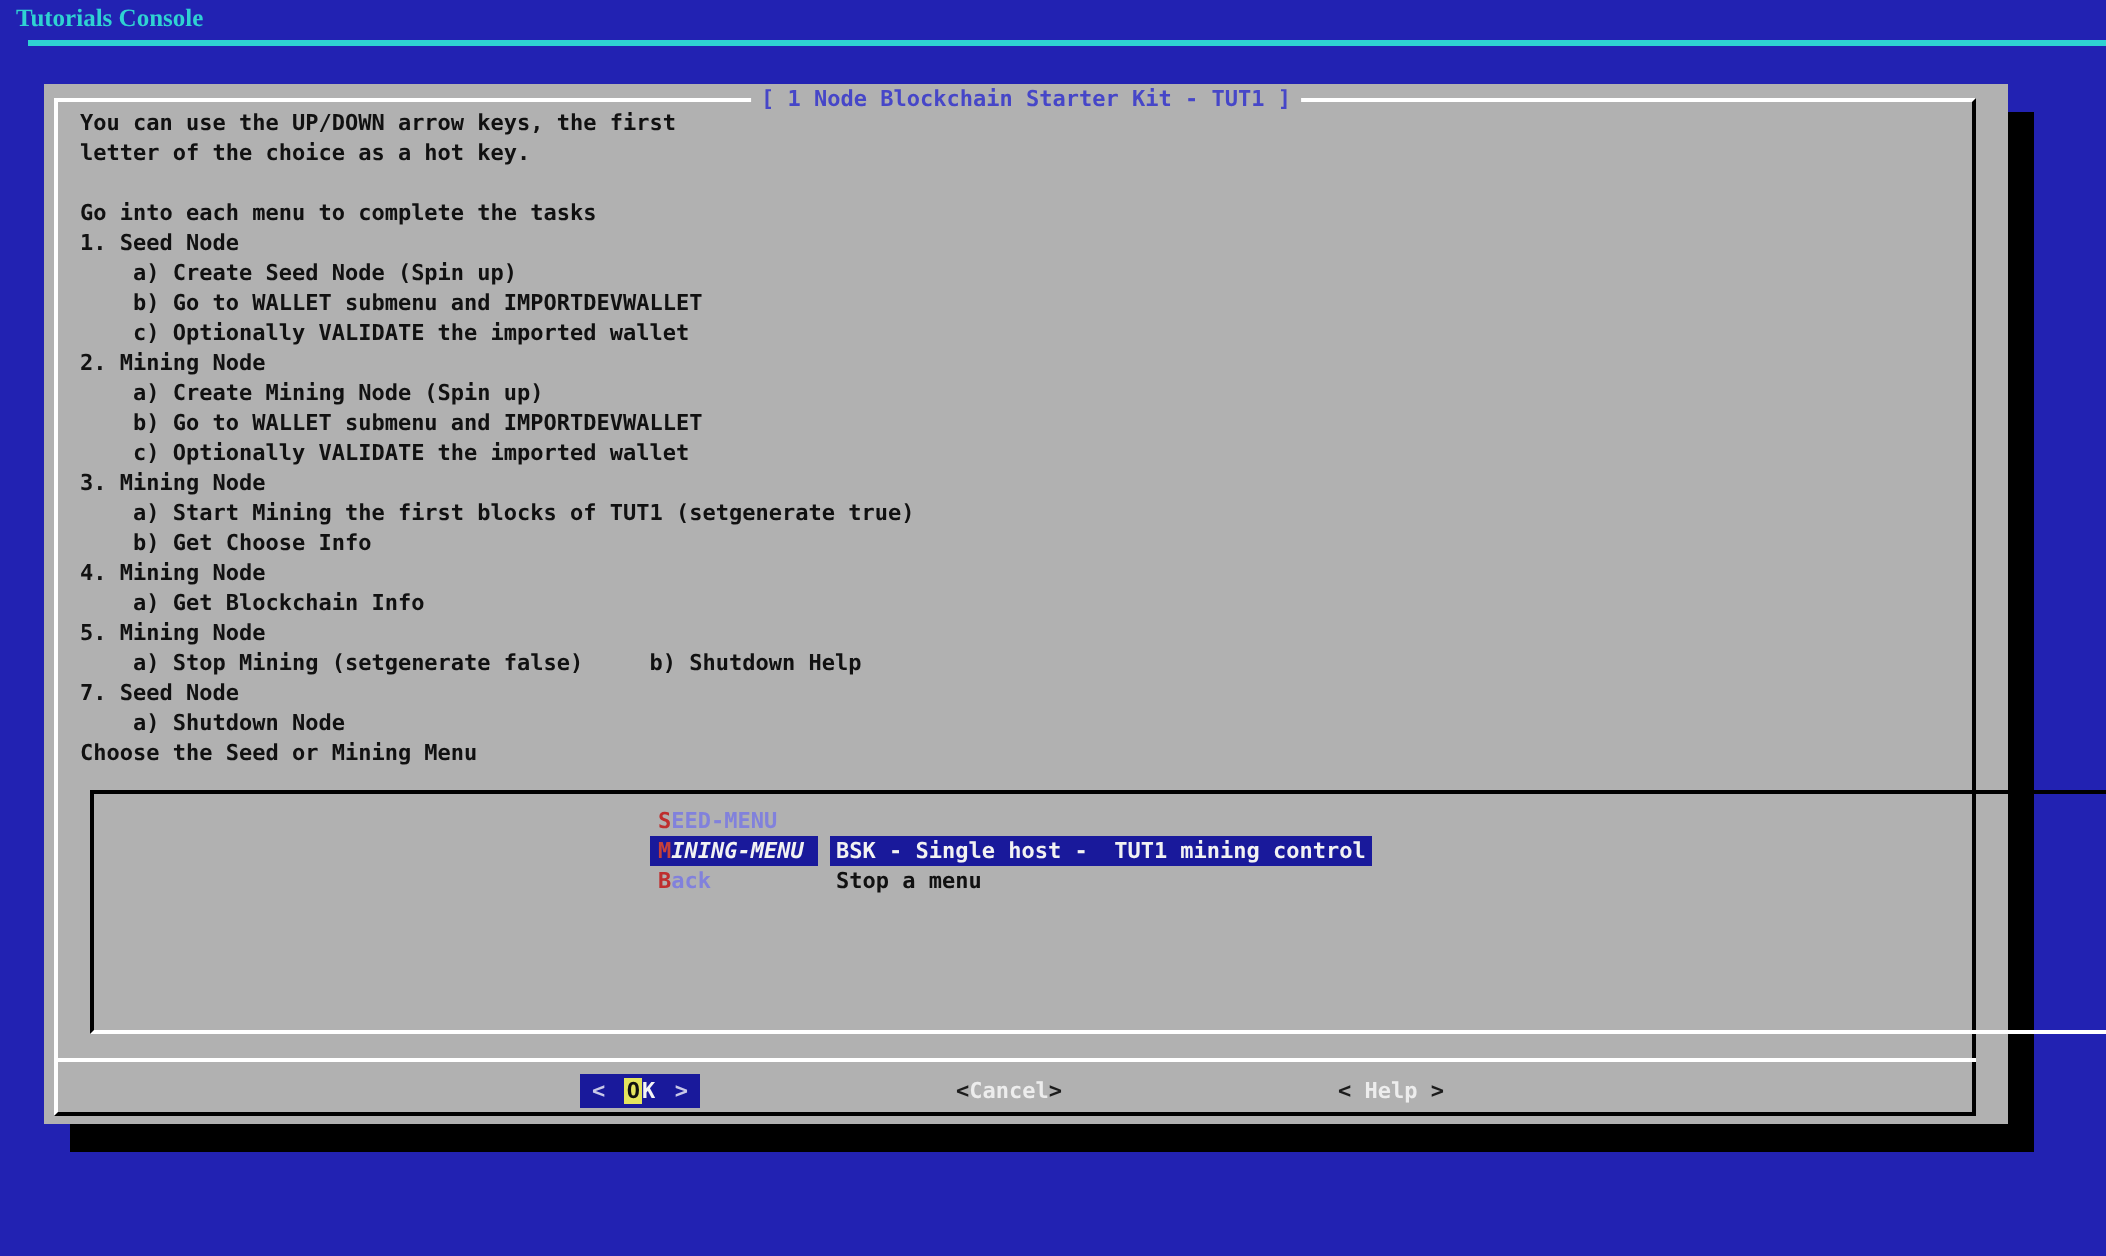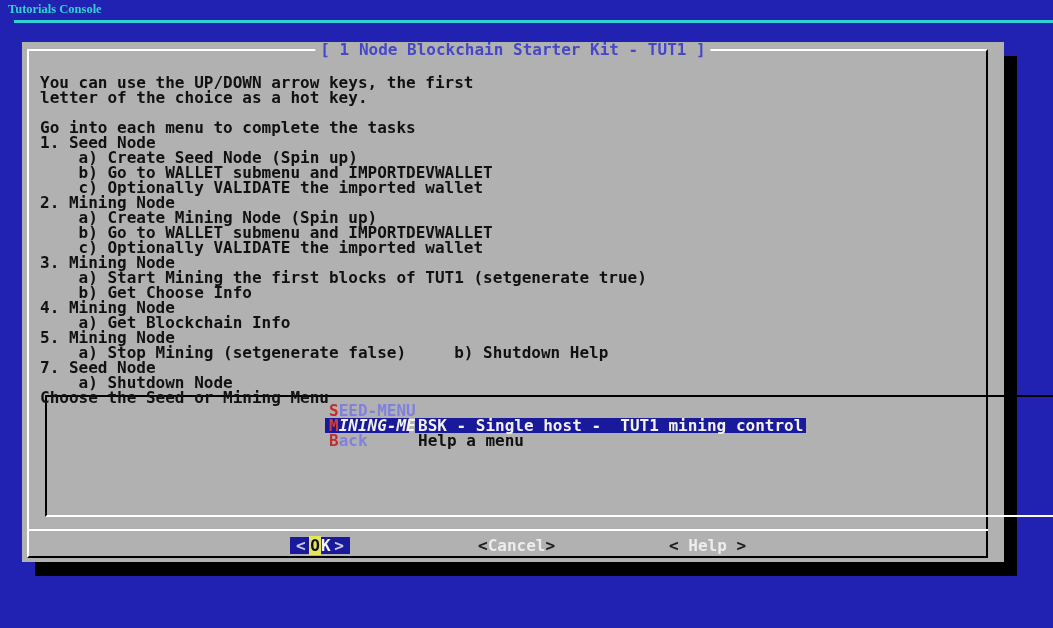--- a/index.html
+++ b/index.html
@@ -19,36 +19,36 @@
   .topbar-line {
     position: absolute; left: 14px; right: 0; top: 20px; height: 3px;
     background: #2fd2d2;
   }
   
   .dialog {
     position: absolute; left: 22px; top: 42px;
     width: 982px; height: 520px;
     background: #b1b1b1;
     box-shadow: 13px 14px 0 #000000;
-    font-size: 16px; line-height: 15px;
+    font-size: 11px; line-height: 15px;
     color: #111111;
   }
   .frame {
     position: absolute; left: 5px; top: 7px; right: 16px; bottom: 4px;
     border: 2px solid;
     border-color: #ffffff #000000 #000000 #ffffff;
     pointer-events: none;
   }
   .dialog-title {
     position: absolute; top: 0; left: 50%; transform: translateX(-50%);
     background: #b1b1b1; color: #4646c8;
     padding: 0 5px; white-space: pre; z-index: 2;
   }
   
-  .instructions { position: absolute; left: 18px; top: 33px; z-index: 1; }
+  .instructions { position: absolute; left: 18px; top: 12px; z-index: 1; }
   .txt-line { height: 15px; white-space: pre; }
   
   .menu-box {
     position: absolute; left: 23px; top: 353px;
     width: 1012px; height: 122px;
     border: 2px solid;
     border-color: #000000 #ffffff #ffffff #000000;
     box-sizing: border-box;
   }
   .menu-rows { position: absolute; left: 0; top: 6px; right: 0; }
@@ -129,21 +129,21 @@
         <span class="tag"><span class="hot">S</span><span class="rest">EED-MENU</span></span>
       </div>
 
       <div class="menu-row selected">
         <span class="tag"><span class="hot">M</span><span class="rest">INING-MENU</span></span>
         <span class="desc">BSK - Single host -  TUT1 mining control</span>
       </div>
 
       <div class="menu-row">
         <span class="tag"><span class="hot">B</span><span class="rest">ack</span></span>
-        <span class="desc">Help a menu</span>
+        <span class="desc">Stop a menu</span>
       </div>
 
     </div>
   </div>
 
   <div class="separator"></div>
 
   <div class="btn btn-ok">
     <span>&lt;</span>
     <span><span class="ok-hot">O</span><span class="ok-rest">K</span></span>

